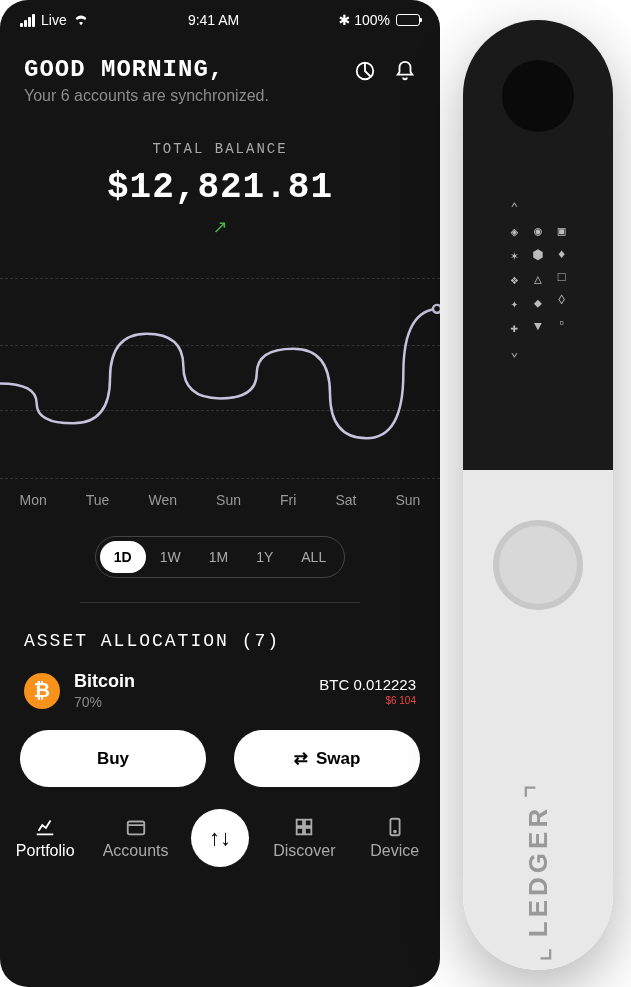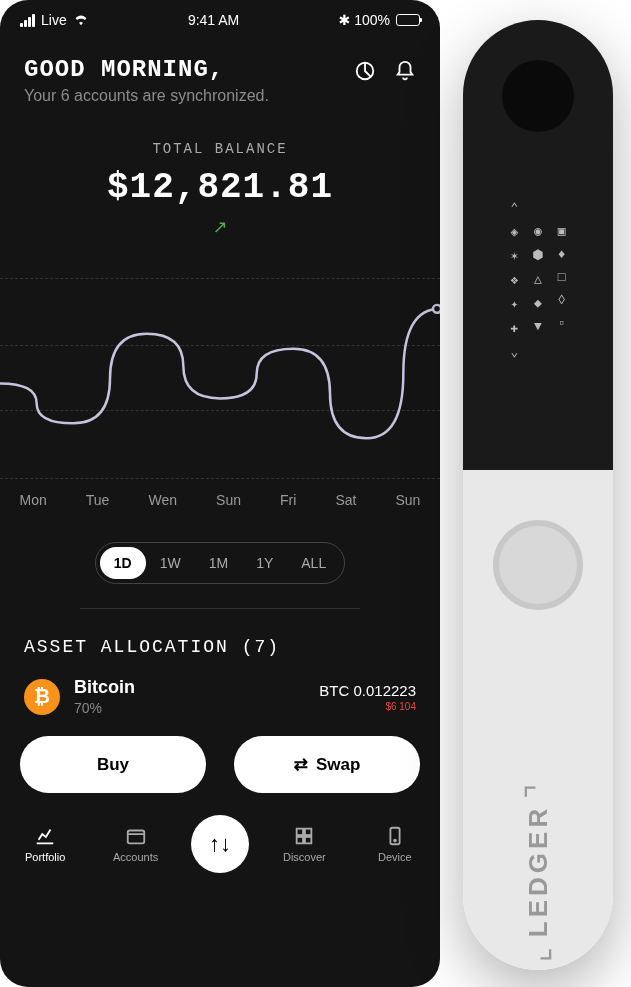--- a/index.html
+++ b/index.html
@@ -90,21 +90,21 @@
   justify-content: space-around;
   color: #999;
   font-size: 14px;
   padding: 14px 0;
 }
 
 .time-range {
   display: flex;
   justify-content: center;
   gap: 0;
-  margin: 20px auto 0;
+  margin: 14px auto 0;
   border: 1px solid #444;
   border-radius: 999px;
   padding: 4px;
   width: fit-content;
 }
 .time-range span {
   font-size: 14px;
   padding: 8px 14px;
   border-radius: 999px;
   color: #aaa;
@@ -163,21 +163,21 @@
 
 .tabbar {
   display: flex;
   justify-content: space-around;
   align-items: center;
   padding: 8px 0 12px;
   position: relative;
 }
 .tab-item {
   display: flex; flex-direction: column; align-items: center;
-  color: #aaa; font-size: 11px; gap: 4px;
+  color: #aaa; font-size: 16px; gap: 4px;
   width: 70px;
 }
 .tab-item.active { color: #fff; }
 .tab-center {
   width: 58px; height: 58px; border-radius: 50%;
   background: #fff; color: #000;
   display: flex; align-items: center; justify-content: center;
   font-size: 22px;
 }
 

